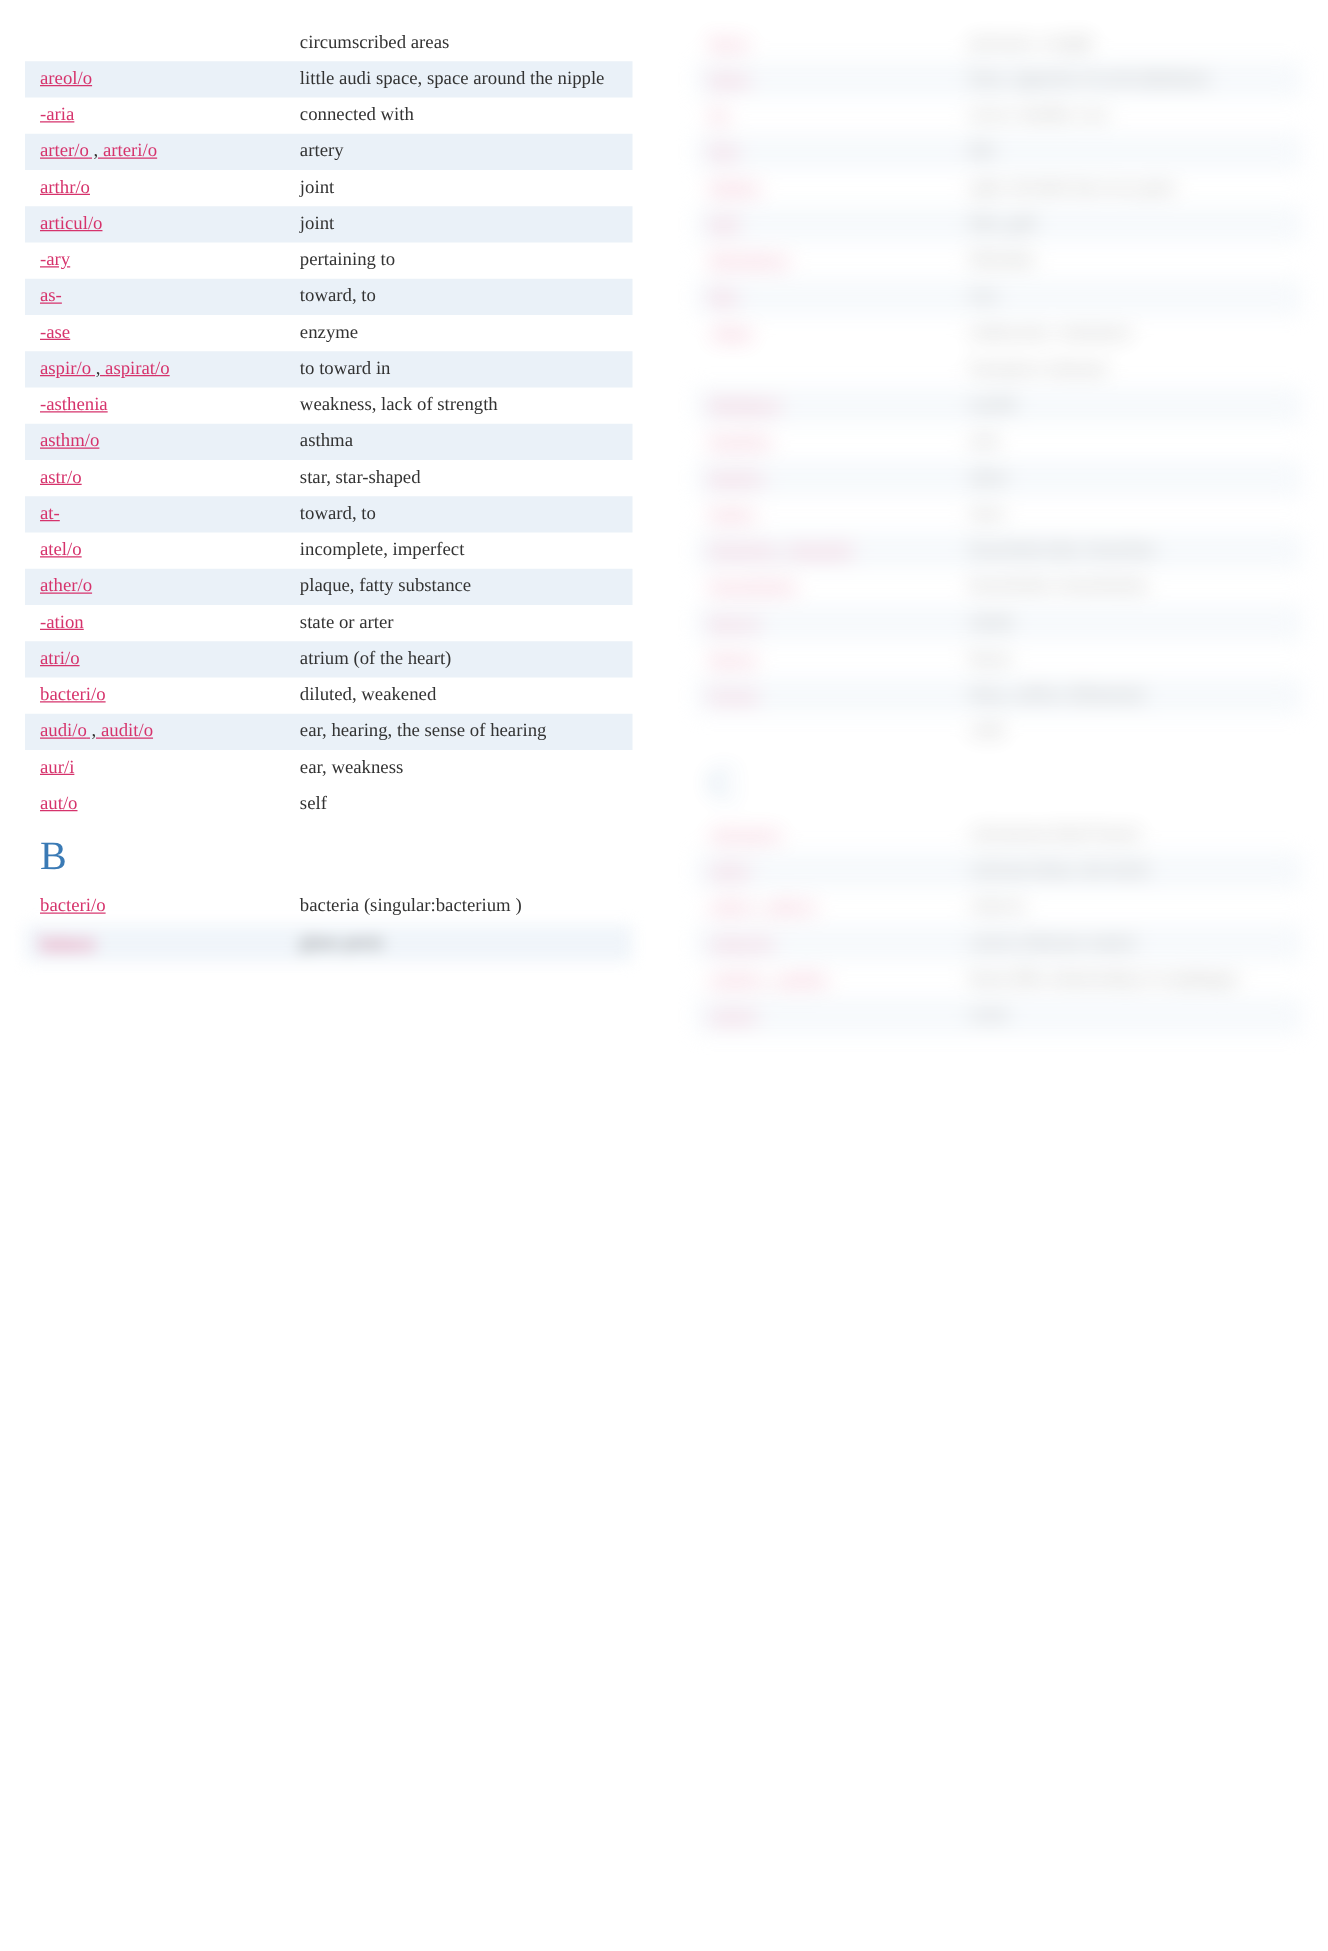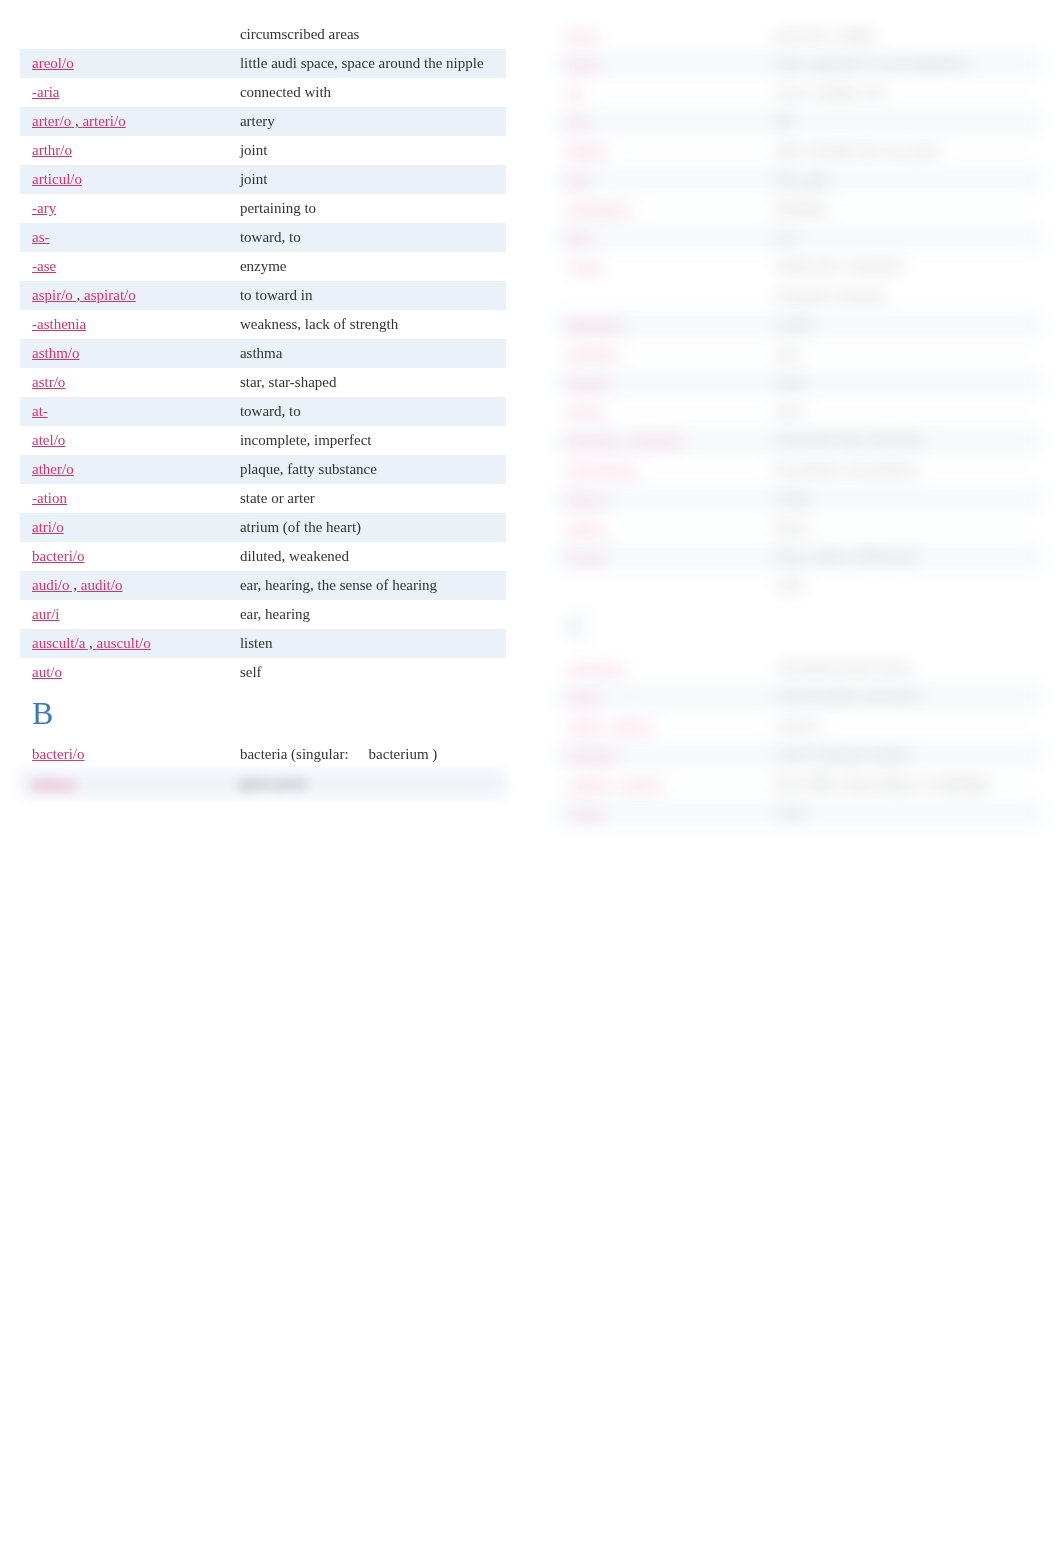--- a/index.html
+++ b/index.html
@@ -136,36 +136,32 @@
         <div class="entry">
           <div class="terms"><span class="term">bacteri/o</span></div>
           <div class="definition">diluted, weakened</div>
         </div>
         <div class="entry shaded">
           <div class="terms"><span class="term">audi/o</span><span class="sep"> , </span><span class="term">audit/o</span></div>
           <div class="definition">ear, hearing, the sense of hearing</div>
         </div>
         <div class="entry">
           <div class="terms"><span class="term">aur/i</span></div>
-          <div class="definition">ear, hearing</div>
-        </div>
-        <div class="entry shaded">
-          <div class="terms"><span class="term">auscult/a</span><span class="sep"> , </span><span class="term">auscult/o</span></div>
-          <div class="definition">listen</div>
+          <div class="definition">ear, weakness</div>
         </div>
         <div class="entry">
           <div class="terms"><span class="term">aut/o</span></div>
           <div class="definition">self</div>
         </div>
       </div>
     <div class="section-letter">B</div>
     <div id="left-b-entries">
         <div class="entry">
           <div class="terms"><span class="term">bacteri/o</span></div>
-          <div class="definition">bacteria (singular:<span style="margin-left: 20px;">bacterium</span><span> )</span></div>
+          <div class="definition">bacteria (singular:<span style="">bacterium</span><span> )</span></div>
         </div>
         <div class="entry shaded blurred">
           <div class="terms"><span class="term">balan/o</span></div>
           <div class="definition">glans penis</div>
         </div>
       </div>
   </div>
   <div class="column blurred-heavy">
     <div id="right-entries">
         <div class="entry">

